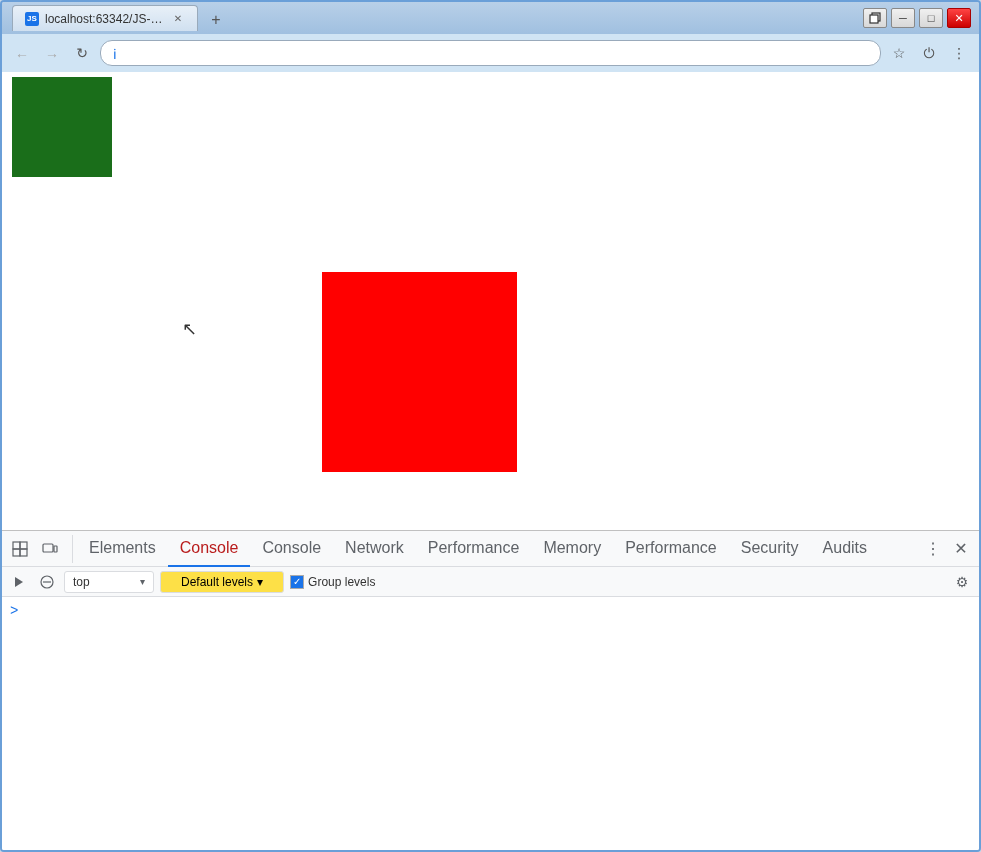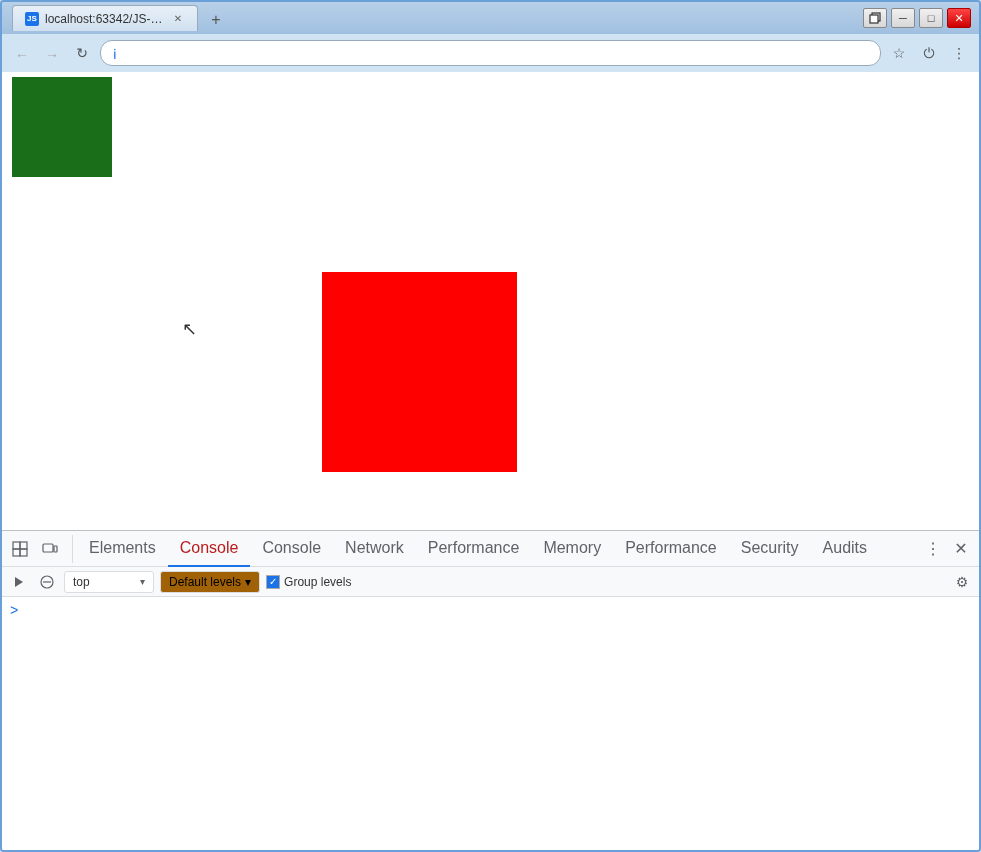--- a/index.html
+++ b/index.html
@@ -46,21 +46,21 @@
     .dt-close { width: 28px; height: 28px; display: flex; align-items: center; justify-content: center; color: #5f6368; cursor: pointer; font-size: 16px; border-radius: 3px; }
 
     
     .console-toolbar { background: #f8f9fa; border-bottom: 1px solid #dadce0; display: flex; align-items: center; height: 30px; padding: 0 6px; gap: 6px; flex-shrink: 0; }
     .console-run-btn { width: 22px; height: 22px; display: flex; align-items: center; justify-content: center; color: #5f6368; font-size: 13px; cursor: pointer; border-radius: 3px; }
     .console-clear-btn { width: 22px; height: 22px; display: flex; align-items: center; justify-content: center; color: #5f6368; font-size: 13px; cursor: pointer; border-radius: 3px; }
     .context-select { height: 22px; border: 1px solid #dadce0; border-radius: 3px; background: white; font-size: 12px; color: #333; padding: 0 8px; display: flex; align-items: center; gap: 4px; min-width: 90px; cursor: pointer; }
     .context-text { flex: 1; }
     .context-arrow { font-size: 10px; color: #5f6368; }
     .filter-input { height: 22px; border: 1px solid #dadce0; border-radius: 3px; background: white; font-size: 12px; padding: 0 8px; min-width: 120px; flex: 1; max-width: 180px; }
-    .levels-select { height: 22px; border: 1px solid #dadce0; border-radius: 3px; background: #a16207; font-size: 12px; padding: 0 8px; display: flex; align-items: center; gap: 4px; cursor: pointer; }
+    .levels-select { height: 22px; border: 1px solid #dadce0; border-radius: 3px; background: #fde047; font-size: 12px; padding: 0 20px; display: flex; align-items: center; gap: 4px; cursor: pointer; }
     .group-similar { display: flex; align-items: center; gap: 4px; font-size: 12px; color: #333; }
     .checkbox { width: 14px; height: 14px; border: 1px solid #aaa; background: #1a73e8; display: flex; align-items: center; justify-content: center; }
     .checkbox-check { color: white; font-size: 10px; }
     .gear-btn { width: 22px; height: 22px; display: flex; align-items: center; justify-content: center; color: #5f6368; font-size: 14px; cursor: pointer; margin-left: auto; border-radius: 3px; }
 
     
     .console-content { flex: 1; background: white; padding: 4px 0; overflow-y: auto; }
     .console-prompt { display: flex; align-items: center; padding: 2px 8px; font-family: 'Courier New', monospace; font-size: 12px; }
     .console-arrow { color: #1a73e8; font-size: 14px; margin-right: 4px; }
     .console-input-area { flex: 1; border: none; outline: none; font-family: 'Courier New', monospace; font-size: 12px; }

